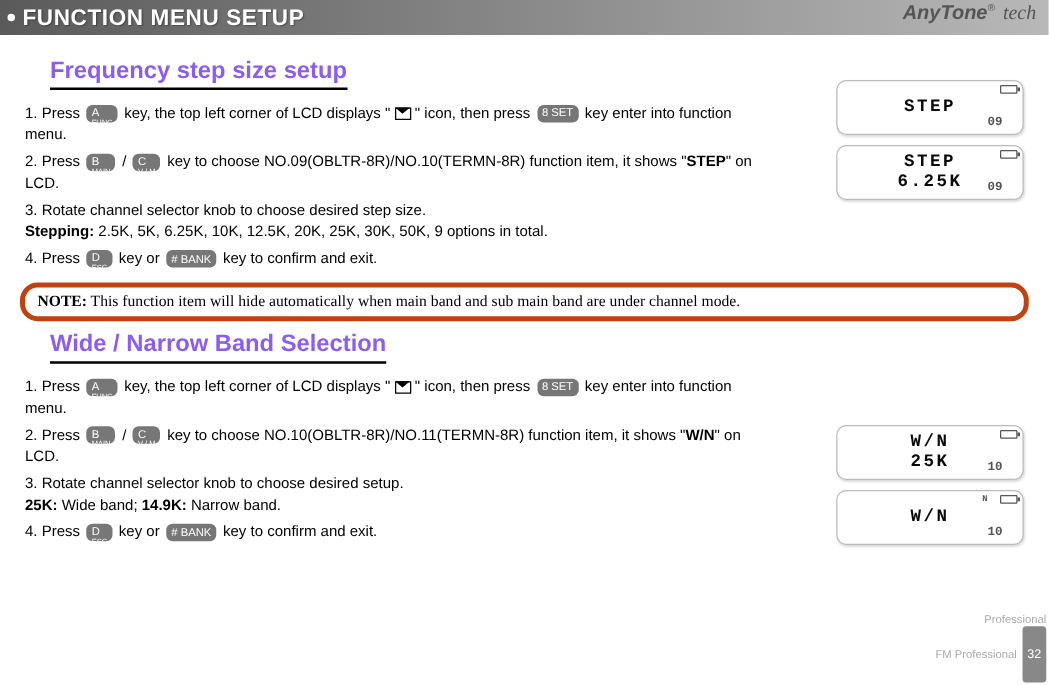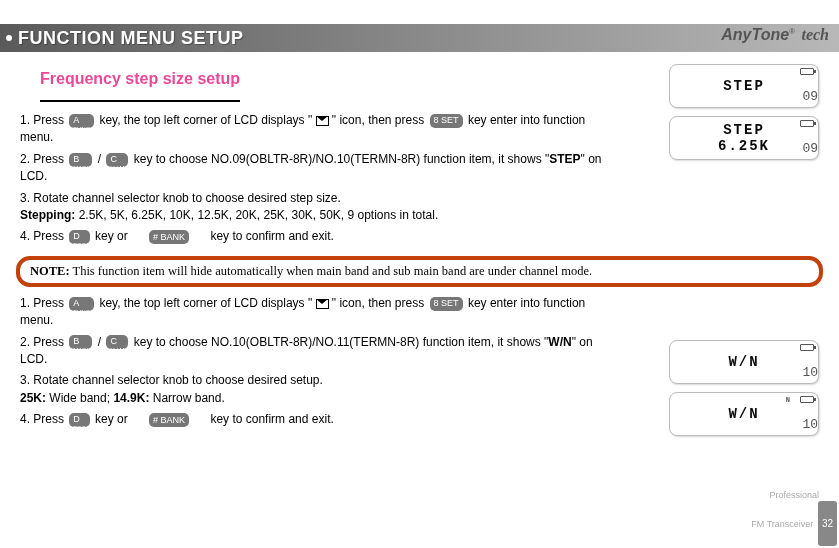--- a/index.html
+++ b/index.html
@@ -1,41 +1,41 @@
 <!DOCTYPE html>
 <html><head>
 <meta charset="utf-8">
 <style>
   * { box-sizing: border-box; margin: 0; padding: 0; }
   body { font-family: Arial, Helvetica, sans-serif; font-size: 12px; color: #000; background: #fff; width: 839px; height: 548px; position: relative; overflow: hidden; }
-  .header { background: linear-gradient(to right, #5a5a5a, #b8b8b8); color: #fff; height: 28px; display: flex; align-items: center; padding: 0 6px; position: relative; margin-top: 24px; }
+  .header { background: linear-gradient(to right, #5a5a5a, #b8b8b8); color: #fff; height: 28px; display: flex; align-items: center; padding: 0 6px; position: relative; }
   .header .dot { width: 6px; height: 6px; background: #fff; border-radius: 50%; margin-right: 6px; }
   .header .title { font-size: 18px; font-weight: bold; letter-spacing: 0.5px; text-shadow: 1px 1px 1px rgba(0,0,0,0.3); }
   .brand { position: absolute; right: 10px; top: 2px; font-style: italic; color: #555; font-size: 16px; }
   .brand .main { font-weight: bold; }
-  .brand .tech { font-family: cursive; font-size: 16px; margin-left: 2px; font-weight: bold; }
+  .brand .tech { font-family: cursive; font-size: 16px; margin-left: 2px; }
   .small-r { font-size: 8px; vertical-align: super; }
   .content { padding: 10px 16px; }
-  .section-title { font-size: 16px; font-weight: bold; color: #ec4899; border-bottom: 2px solid #000; display: inline-block; padding-bottom: 12px; margin-bottom: 6px; position: relative; }
+  .section-title { font-size: 19px; font-weight: bold; color: #8b5cf6; border-bottom: 2px solid #000; display: inline-block; padding-bottom: 2px; margin-bottom: 6px; position: relative; }
   .section-title-wrap { position: relative; padding-left: 24px; margin-top: 8px; }
   ol { list-style: none; margin: 4px 0 0 4px; }
   ol li { margin-bottom: 4px; line-height: 1.45; }
   .key { display: inline-block; background: #777; color: #fff; border-radius: 5px; padding: 0 4px; font-size: 9px; line-height: 13px; height: 14px; vertical-align: middle; margin: 0 2px; position: relative; }
   .key .sub { font-size: 6px; display: block; line-height: 5px; }
-  .key-hash { display: inline-block; background: #777; color: #fff; border-radius: 5px; padding: 0 4px; font-size: 9px; line-height: 14px; height: 14px; vertical-align: middle; margin: 0 18px; }
+  .key-hash { display: inline-block; background: #777; color: #fff; border-radius: 5px; padding: 0 4px; font-size: 9px; line-height: 14px; height: 14px; vertical-align: middle; margin: 0 2px; }
   .mail-icon { display: inline-block; width: 13px; height: 10px; border: 1px solid #000; position: relative; vertical-align: middle; }
   .mail-icon::after { content: ''; position: absolute; top: -1px; left: -1px; width: 0; height: 0; border-left: 6.5px solid transparent; border-right: 6.5px solid transparent; border-top: 5px solid #000; }
   .lcd-box { position: absolute; width: 150px; height: 44px; background: #fff; border: 1px solid #bbb; border-radius: 8px; box-shadow: 1px 1px 2px rgba(0,0,0,0.15); font-family: 'Courier New', monospace; font-size: 14px; font-weight: bold; text-align: center; display: flex; flex-direction: column; justify-content: center; color: #0a0a0a; letter-spacing: 2px; }
   .lcd-box .batt { position: absolute; top: 3px; right: 4px; width: 14px; height: 7px; border: 1px solid #555; border-radius: 1px; }
   .lcd-box .batt::after { content:''; position:absolute; right:-3px; top:1px; width:2px; height:3px; background:#555; }
-  .lcd-box .ch { position: absolute; bottom: 3px; right: 0; font-size: 13px; letter-spacing: 0; color: #555; font-weight: normal; }
+  .lcd-box .ch { position: absolute; bottom: 3px; right: 16px; font-size: 10px; letter-spacing: 0; color: #555; font-weight: bold; }
   .lcd-box .n-ind { position: absolute; top: 3px; right: 28px; font-size: 7px; color:#555; letter-spacing:0; }
   .note-box { border: 4px solid #c2410c; border-radius: 14px; padding: 4px 10px; margin: 10px 0 8px 0; font-family: Georgia, 'Times New Roman', serif; font-size: 12.5px; }
   .note-box b { font-weight: bold; }
-  .footer { position: absolute; right: 2px; bottom: 2px; font-size: 9px; color: #aaa; text-align: center; line-height: 1.1; }
+  .footer { position: absolute; right: 2px; bottom: 2px; font-size: 9px; color: #aaa; text-align: right; line-height: 1.1; }
   .footer .pg { display: inline-block; background: #888; color: #fff; border-radius: 3px; padding: 17px 4px; font-size: 10px; margin-left: 2px; }
   .step-left { width: 600px; }
   .intro { margin: 2px 0 4px 4px; line-height: 1.45; }
 </style>
 </head>
 <body>
 
 <div class="header">
   <span class="dot"></span>
   <span class="title">FUNCTION MENU SETUP</span>
@@ -81,20 +81,24 @@
       <span class="key-hash"><span># BANK</span></span>
       <span> key to confirm and exit.</span>
     </li>
   </ol>
   </div>
 
   <div class="note-box">
     <b>NOTE:</b><span> This function item will hide automatically when main band and sub main band are under channel mode.</span>
   </div>
 
+  <div class="section-title-wrap">
+    
+    <span class="section-title">Wide / Narrow Band Selection</span>
+  </div>
 
 
   <div class="step-left">
   <ol>
     <li>
       <span>1. Press </span>
       <span class="key"><span>A</span><span class="sub">FUNC</span></span>
       <span> key, the top left corner of LCD displays " </span>
       <span class="mail-icon"></span>
       <span> " icon, then press </span>
@@ -133,26 +137,27 @@
 <div class="lcd-box" style="top:116px; right:20px;">
   <span class="batt"></span>
   <div>STEP</div>
   <div>6.25K</div>
   <span class="ch">09</span>
 </div>
 
 <div class="lcd-box" style="top:340px; right:20px;">
   <span class="batt"></span>
   <div>W/N</div>
+  <div>25K</div>
   <span class="ch">10</span>
 </div>
 <div class="lcd-box" style="top:392px; right:20px;">
   <span class="batt"></span>
   <span class="n-ind">N</span>
   <div>W/N</div>
   <span class="ch">10</span>
 </div>
 
 <div class="footer">
   <span>Professional</span><br>
-  <span>FM Transceiver</span>
+  <span>FM Professional</span>
   <span class="pg">32</span>
 </div>
 
 </body></html>

